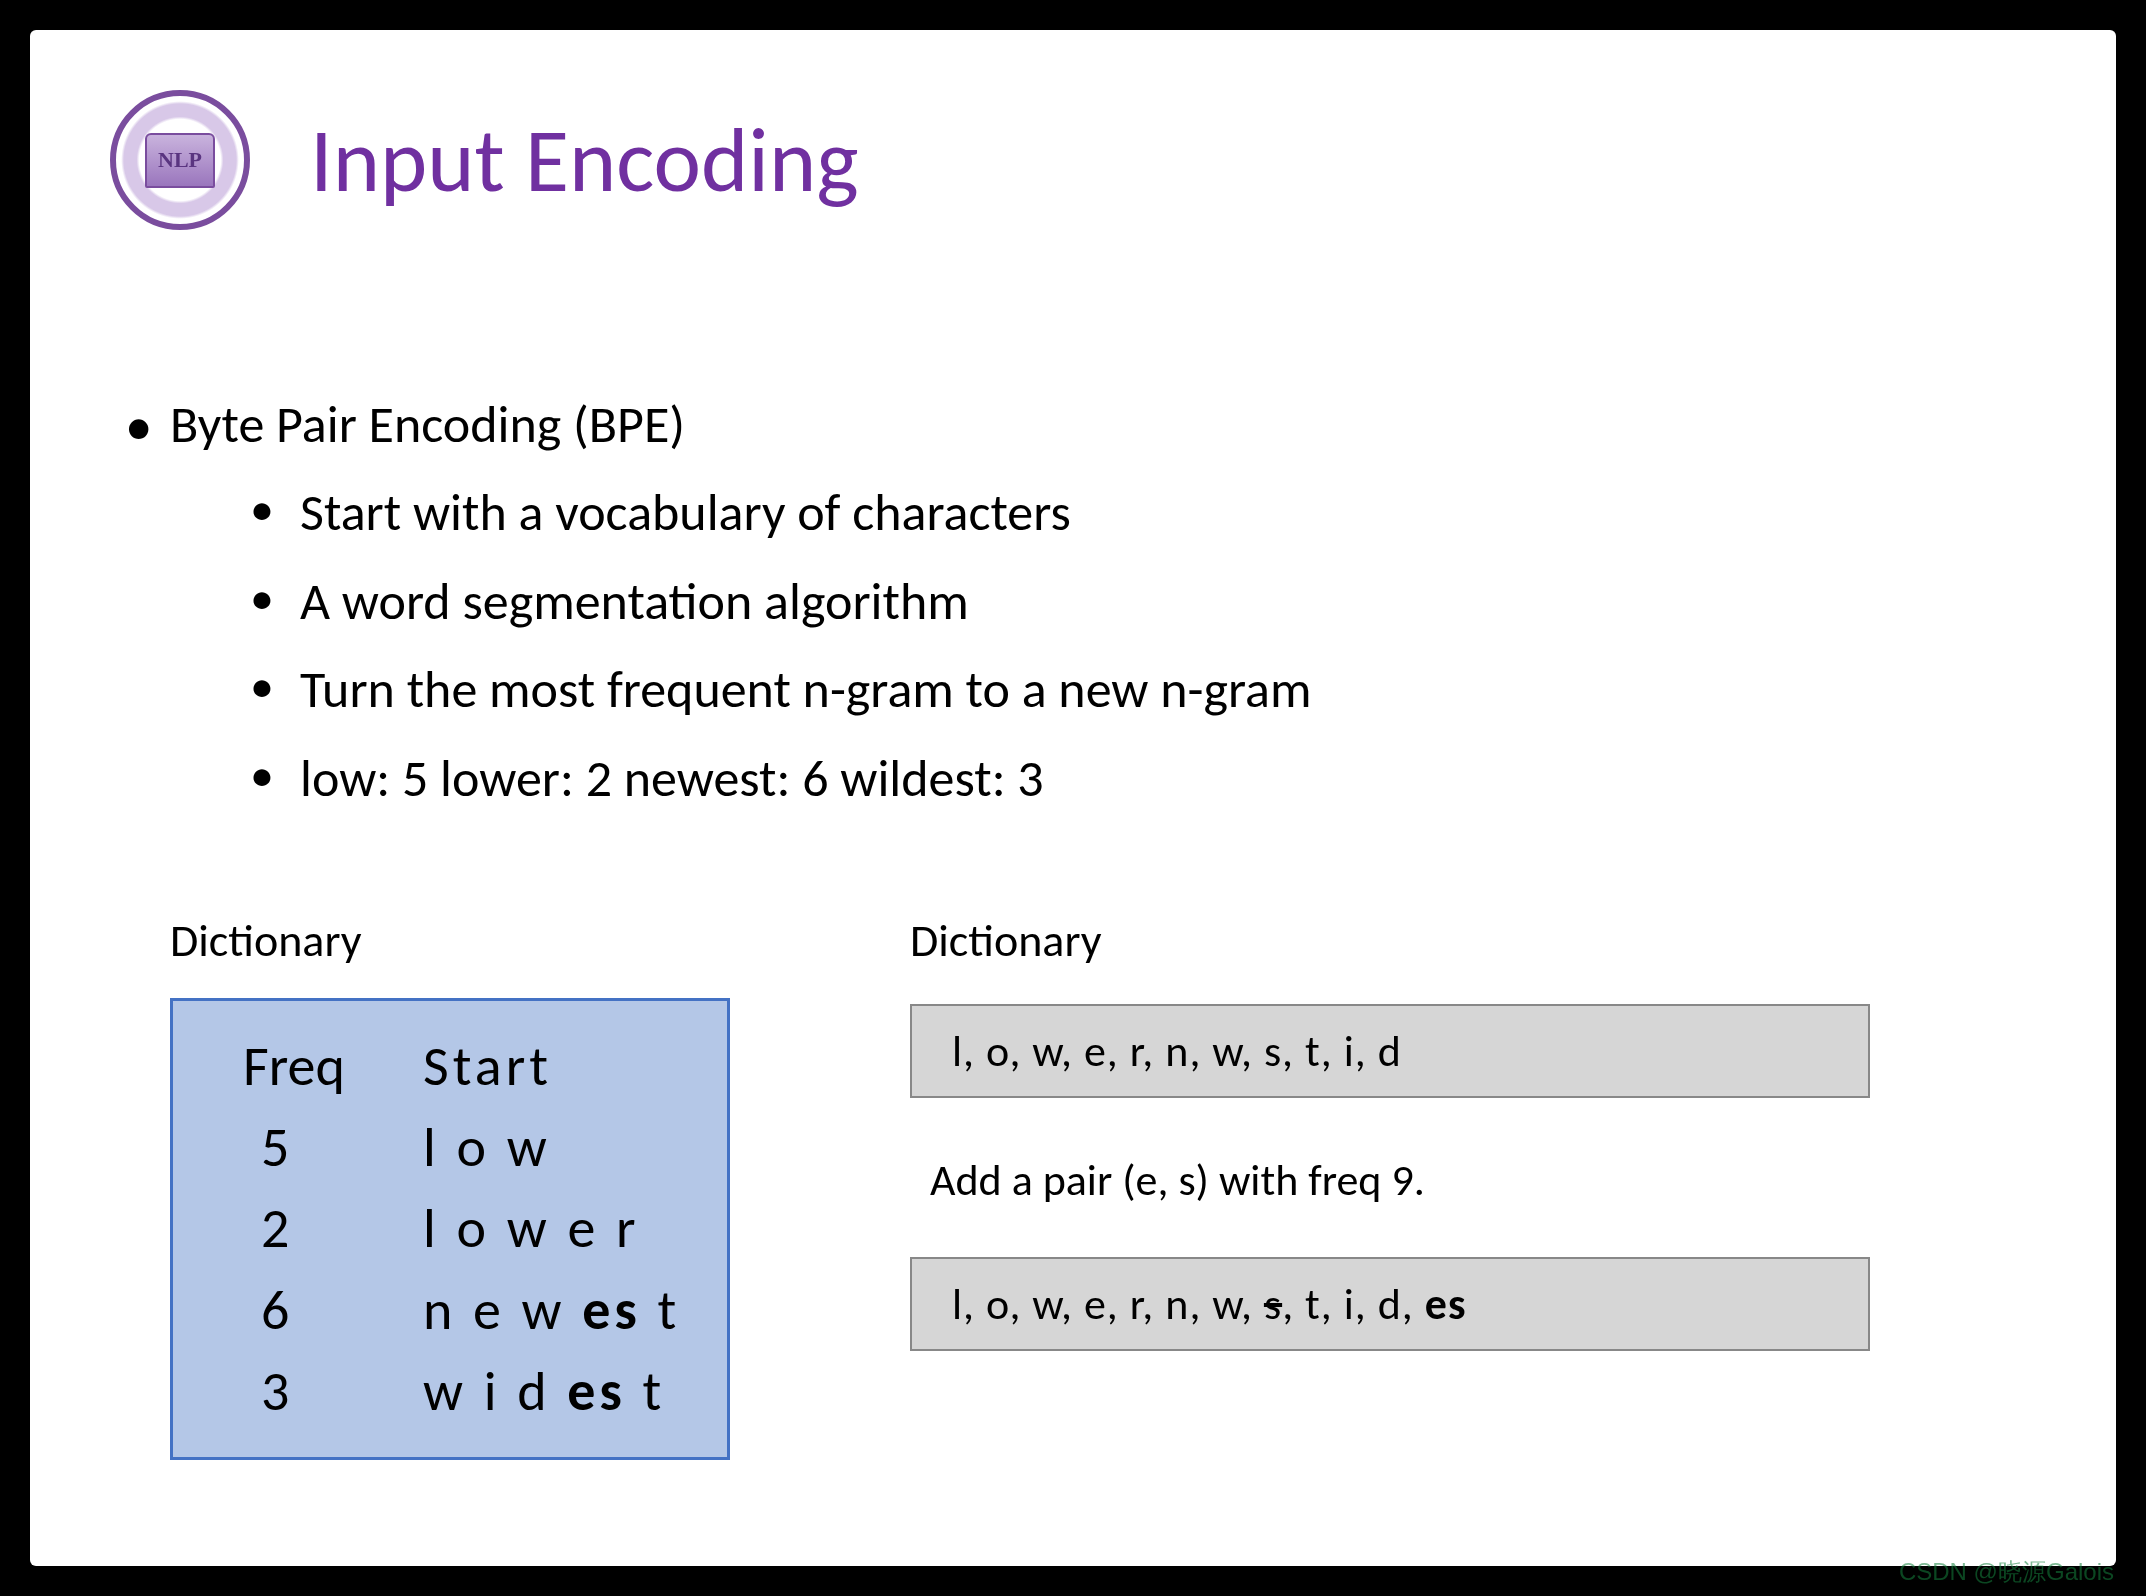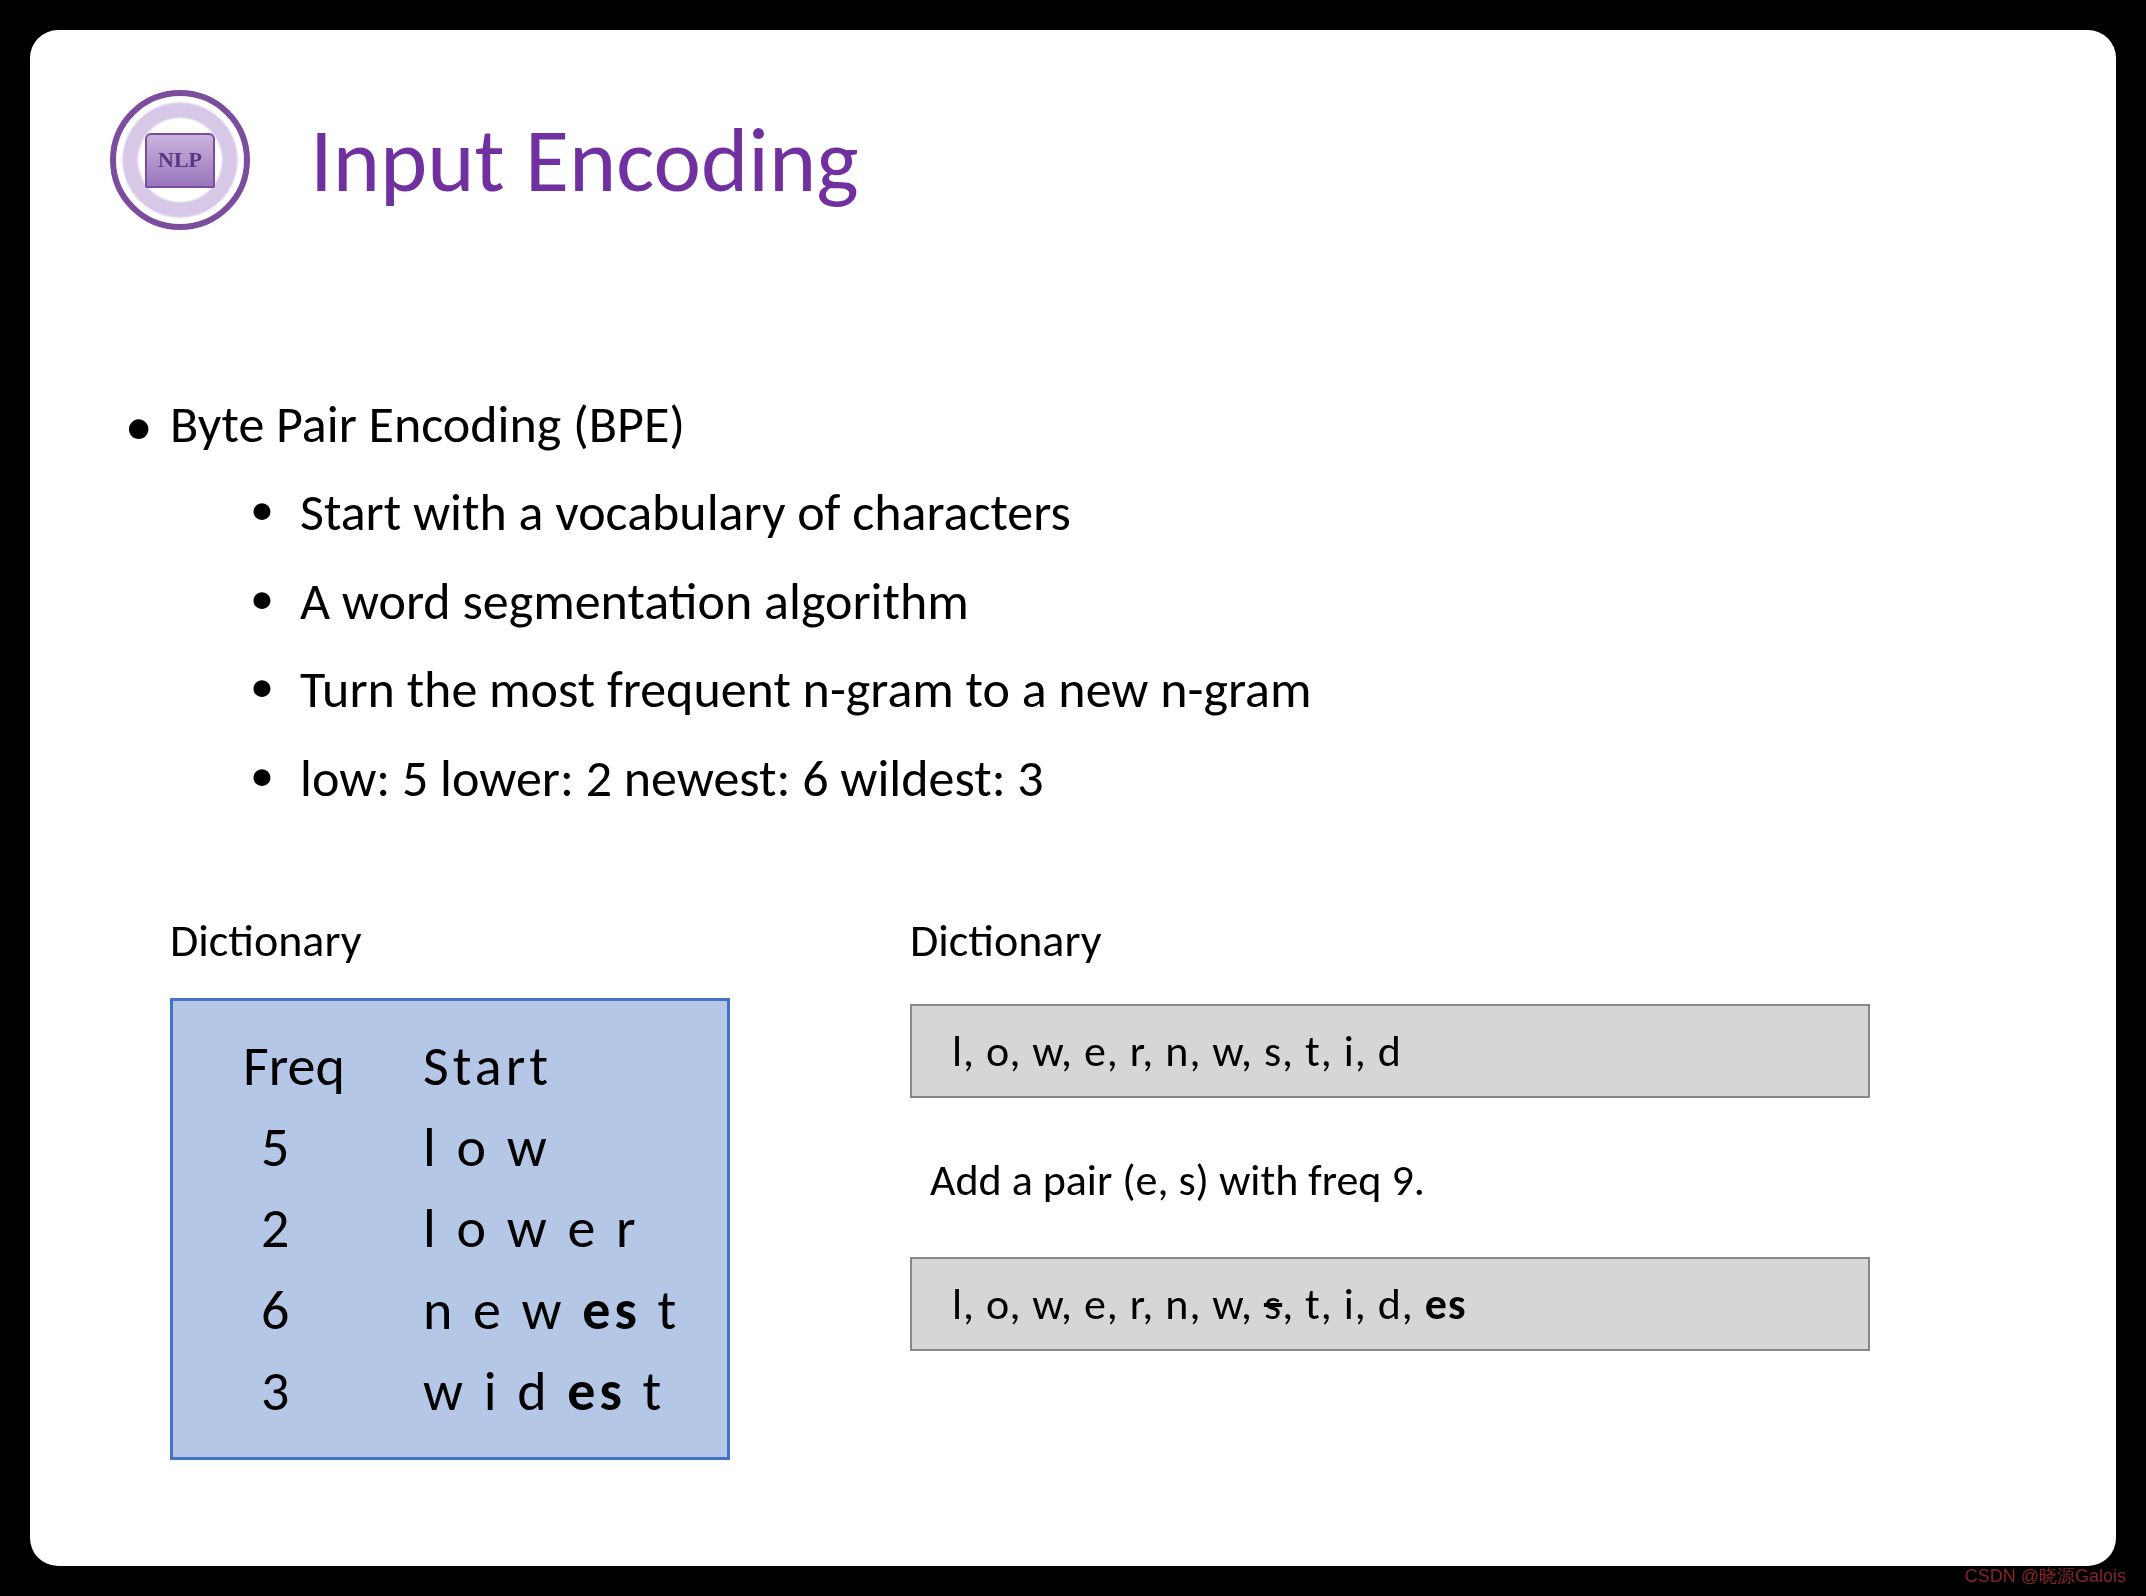--- a/index.html
+++ b/index.html
@@ -10,21 +10,21 @@
       font-family: Calibri, Arial, sans-serif;
       position: relative;
     }
     .slide {
       position: absolute;
       top: 30px;
       left: 30px;
       right: 30px;
       bottom: 30px;
       background: #fff;
-      border-radius: 28px;
+      border-radius: 6px;
       padding: 60px 80px;
     }
     .header {
       display: flex;
       align-items: center;
       gap: 60px;
       margin-bottom: 150px;
     }
     .logo {
       width: 140px;
@@ -100,23 +100,23 @@
     }
     .vocab-note {
       font-size: 44px;
       margin: 55px 0 50px 20px;
     }
     .bold { font-weight: bold; }
     .strike { text-decoration: line-through; }
     .watermark {
       position: absolute;
       bottom: 8px;
-      right: 20px;
-      color: #ef4444;
-      font-size: 18px;
+      right: 32px;
+      color: #15803d;
+      font-size: 24px;
       font-family: sans-serif;
       opacity: 0.55;
     }
   </style>
 </head>
 <body>
 
 <div class="slide">
   <div class="header">
     <div class="logo">

